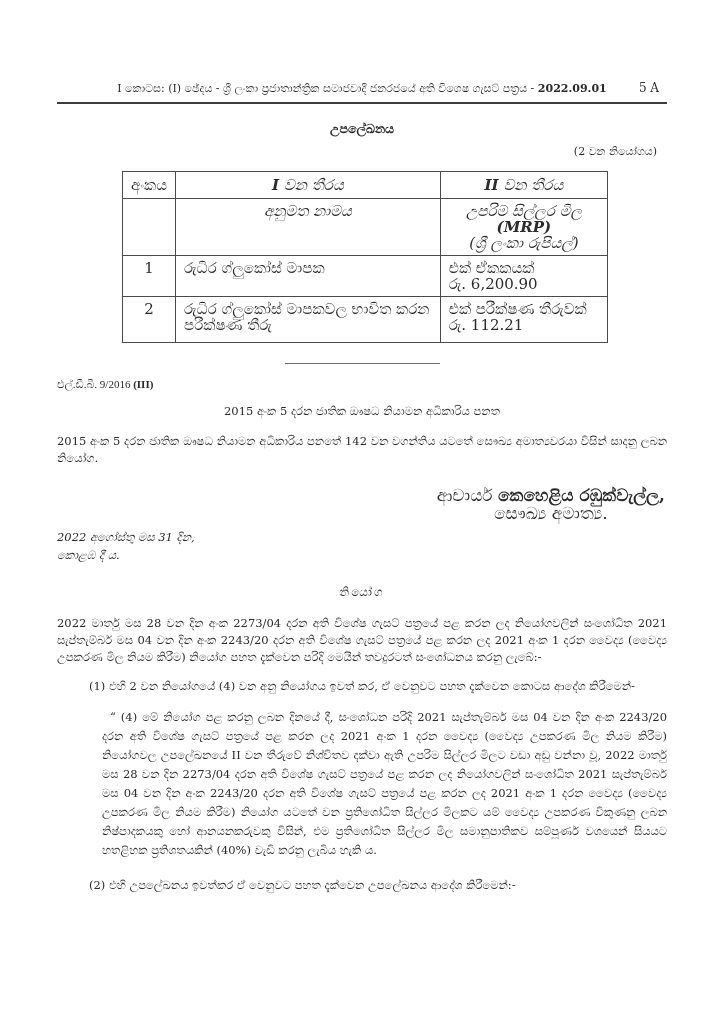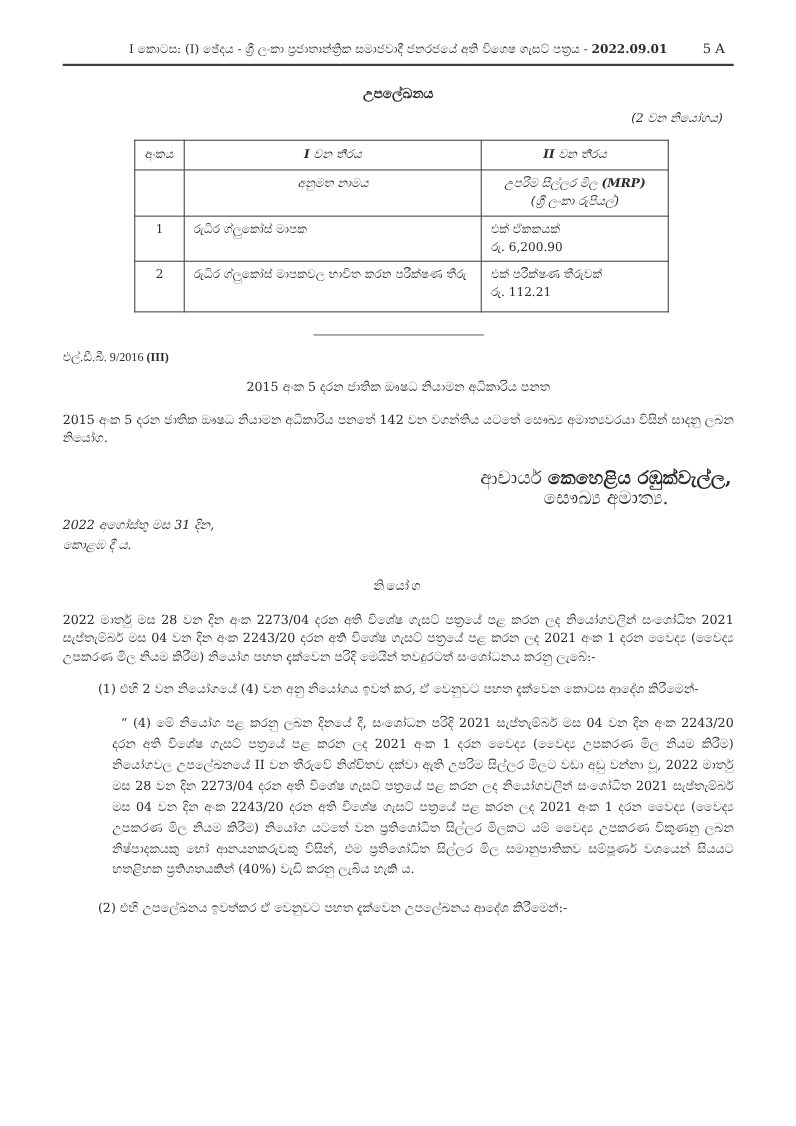--- a/index.html
+++ b/index.html
@@ -6,39 +6,39 @@
   html, body { margin: 0; padding: 0; }
   body {
     width: 724px; height: 1024px;
     background: #ffffff;
     color: #2b2b2b;
     font-family: "DejaVu Serif", "Liberation Serif", serif;
   }
   .page {
     position: relative;
     width: 724px; height: 1024px;
-    padding: 38px 57px 0 57px;
+    padding: 82px 57px 0 57px;
     overflow: hidden;
     border-radius: 29px;
   }
   .bold { font-weight: bold; }
   .italic { font-style: italic; }
 
   .header { position: relative; text-align: center; font-size: 11px; white-space: nowrap; }
   .header .page-number { position: absolute; right: 8px; top: -1px; font-size: 12px; }
   .header-rule { margin-top: 7px; border-top: 2px solid #3c3c3c; }
 
   .schedule-title { margin-top: 17px; text-align: center; font-weight: bold; font-size: 12.5px; }
-  .schedule-sub { margin-top: 8px; text-align: right; font-size: 11px; padding-right: 10px; font-style: italic; }
+  .schedule-sub { margin-top: 8px; text-align: right; font-size: 11px; padding-right: 10px; }
 
   table.schedule-table {
     margin: 13px 0 0 65px;
     width: 486px;
     border-collapse: collapse;
-    font-size: 11px;
+    font-size: 15px;
   }
   table.schedule-table td {
     border: 1px solid #4a4a4a;
     padding: 4px 8px;
     vertical-align: top;
     line-height: 16px;
   }
   td.center { text-align: center; }
   tr.hdr1 td { height: 27px; vertical-align: middle; padding-top: 2px; padding-bottom: 2px; }
   tr.hdr2 td { height: 42px; }

